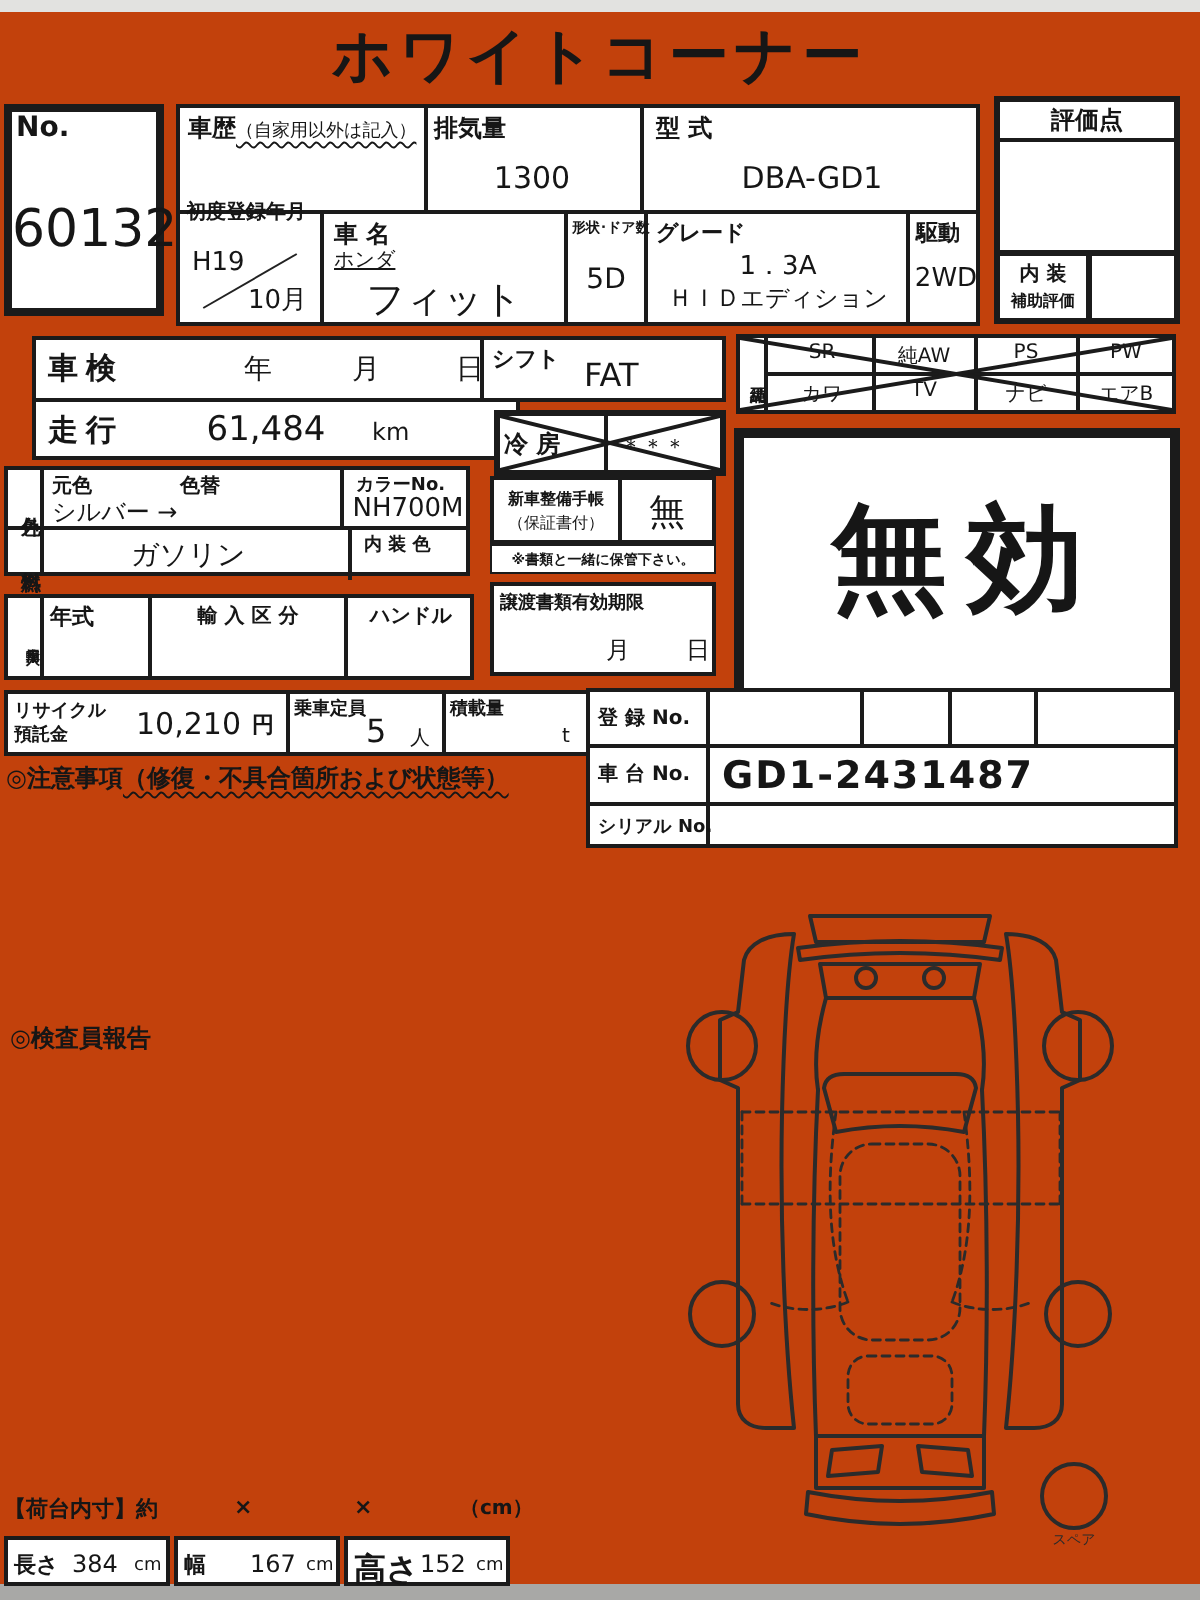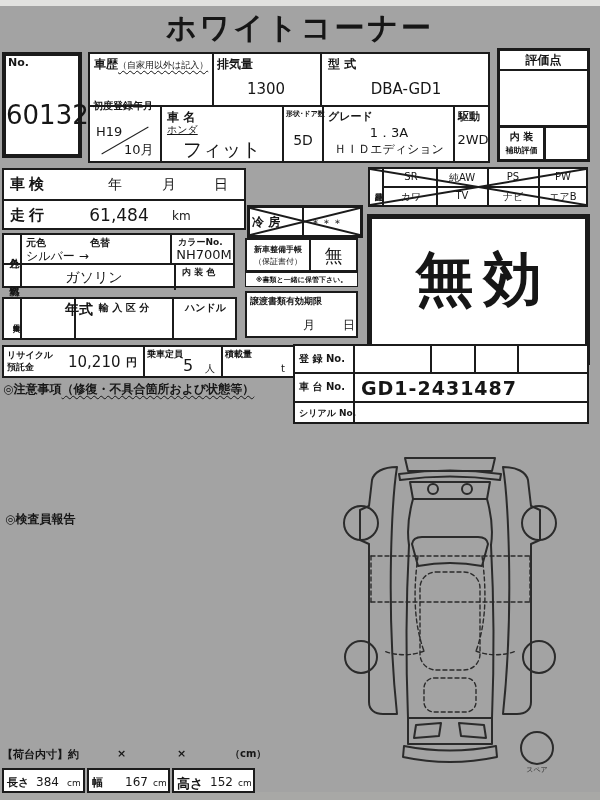--- a/index.html
+++ b/index.html
@@ -1,16 +1,16 @@
 <!DOCTYPE html>
 <html><head>
 <meta charset="utf-8">
 <style>
   html,body{margin:0;padding:0;background:#e9e9e9;}
-  .sheet{position:relative;width:600px;height:800px;background:#a3a3a3;overflow:hidden;
+  .sheet{position:relative;width:600px;height:800px;background:#c2410c;overflow:hidden;
          font-family:"DejaVu Sans","Liberation Sans",sans-serif;color:#161616;}
   .abs{position:absolute;box-sizing:border-box;}
   .box{position:absolute;border:2px solid #1b1b1b;background:#fff;box-sizing:border-box;}
   .t{position:absolute;white-space:nowrap;box-sizing:border-box;}
   .b{font-weight:700;}
   .vtext{writing-mode:vertical-rl;text-orientation:upright;line-height:1;letter-spacing:0;}
   .wavy{text-decoration:underline wavy 1px;text-underline-offset:2px;}
   .cross{position:absolute;inset:0;width:100%;height:100%;}
   .cellline{position:absolute;background:#1b1b1b;}
   svg text{font-family:"DejaVu Sans","Liberation Sans",sans-serif;}
@@ -19,21 +19,21 @@
 <body>
 
 <div class="sheet">
 
   <div class="abs" style="left:0;top:0;width:600px;height:6px;background:#e2e2e0;"></div>
   <div class="abs" style="left:0;top:792px;width:600px;height:8px;background:#a8a8a6;"></div>
 
   <div class="t b" style="left:0;top:8px;width:600px;text-align:center;font-size:30px;letter-spacing:3px;">ホワイトコーナー</div>
 
   <div class="box" style="left:2px;top:52px;width:80px;height:106px;border-width:4px;">
-    <div class="t b" style="left:2px;top:0;font-size:11px;">No.</div>
+    <div class="t b" style="left:2px;top:0;font-size:14px;">No.</div>
     <div class="t" style="left:0;top:44px;width:100%;text-align:center;font-size:26px;">60132</div>
   </div>
 
   <div class="box" style="left:88px;top:52px;width:402px;height:111px;">
 
     <div class="cellline" style="left:0;top:51px;width:100%;height:2px;"></div>
 
     <div class="cellline" style="left:122px;top:0;width:2px;height:51px;"></div>
     <div class="cellline" style="left:230px;top:0;width:2px;height:51px;"></div>
 
@@ -75,31 +75,35 @@
   <div class="box" style="left:497px;top:48px;width:93px;height:114px;border-width:3px;">
     <div class="t b" style="left:0;top:1px;width:100%;text-align:center;font-size:12px;">評価点</div>
     <div class="cellline" style="left:0;top:18px;width:100%;height:2px;"></div>
     <div class="abs" style="left:0;bottom:0;width:46px;height:34px;border-top:3px solid #1b1b1b;border-right:3px solid #1b1b1b;">
       <div class="t b" style="left:0;top:2px;width:100%;text-align:center;font-size:10px;">内 装</div>
       <div class="t b" style="left:0;top:17px;width:100%;text-align:center;font-size:8px;">補助評価</div>
     </div>
     <div class="abs" style="left:46px;bottom:0;width:44px;height:34px;border-top:3px solid #1b1b1b;"></div>
   </div>
 
-  <div class="box" style="left:2px;top:168px;width:244px;height:62px;">
+  <div class="box" style="left:16px;top:168px;width:244px;height:62px;">
     <div class="cellline" style="left:0;top:29px;width:100%;height:2px;"></div>
     <div class="t b" style="left:6px;top:5px;font-size:15px;letter-spacing:4px;">車検</div>
     <div class="t" style="left:104px;top:6px;font-size:14px;">年</div>
     <div class="t" style="left:158px;top:6px;font-size:14px;">月</div>
     <div class="t" style="left:210px;top:6px;font-size:14px;">日</div>
     <div class="t b" style="left:6px;top:36px;font-size:15px;letter-spacing:4px;">走行</div>
     <div class="t" style="left:70px;top:35px;width:90px;text-align:center;font-size:17px;">61,484</div>
     <div class="t" style="left:168px;top:39px;font-size:12px;">km</div>
   </div>
 
+  <div class="box" style="left:240px;top:168px;width:123px;height:33px;">
+    <div class="t b" style="left:4px;top:2px;font-size:11px;">シフト</div>
+    <div class="t" style="left:50px;top:8px;font-size:16px;">FAT</div>
+  </div>
 
   <div class="box" style="left:247px;top:205px;width:116px;height:33px;border-width:3px;">
     <div class="cellline" style="left:52px;top:0;width:2px;height:100%;"></div>
     <div class="t b" style="left:2px;top:6px;font-size:12px;">冷 房</div>
     <div class="t" style="left:60px;top:8px;font-size:11px;">＊＊＊</div>
     <svg class="cross">
         <line x1="0" y1="0" x2="110" y2="27" stroke="#1b1b1b" stroke-width="2"></line>
         <line x1="0" y1="27" x2="110" y2="0" stroke="#1b1b1b" stroke-width="2"></line>
       </svg>
   </div>
@@ -158,21 +162,21 @@
     <div class="t b" style="left:3px;top:2px;font-size:9px;">譲渡書類有効期限</div>
     <div class="t" style="left:56px;top:24px;font-size:12px;">月</div>
     <div class="t" style="left:96px;top:24px;font-size:12px;">日</div>
   </div>
 
   <div class="box" style="left:2px;top:297px;width:235px;height:43px;">
     <div class="cellline" style="left:16px;top:0;width:2px;height:100%;"></div>
     <div class="abs vtext b" style="left:1px;top:2px;width:14px;height:36px;font-size:7px;text-align:center;">輸入車用</div>
     <div class="cellline" style="left:70px;top:0;width:2px;height:100%;"></div>
     <div class="cellline" style="left:168px;top:0;width:2px;height:100%;"></div>
-    <div class="t b" style="left:21px;top:2px;font-size:14px;margin-left:40px;">年式</div>
+    <div class="t b" style="left:21px;top:2px;font-size:11px;">年式</div>
     <div class="t b" style="left:72px;top:2px;width:96px;text-align:center;font-size:10px;">輸 入 区 分</div>
     <div class="t b" style="left:170px;top:2px;width:63px;text-align:center;font-size:10px;">ハンドル</div>
   </div>
 
   <div class="box" style="left:2px;top:345px;width:143px;height:33px;">
     <div class="t b" style="left:3px;top:2px;font-size:9px;">リサイクル</div>
     <div class="t b" style="left:3px;top:14px;font-size:9px;">預託金</div>
     <div class="t" style="left:64px;top:6px;font-size:15px;">10,210</div>
     <div class="t b" style="left:122px;top:8px;font-size:11px;">円</div>
   </div>
@@ -257,18 +261,18 @@
     <span class="t b" style="left:3px;top:5px;font-size:11px;">長さ</span>
     <span class="t" style="left:32px;top:5px;font-size:12px;">384</span>
     <span class="t" style="left:63px;top:8px;font-size:9px;">cm</span>
   </div>
   <div class="box" style="left:87px;top:768px;width:83px;height:25px;">
     <span class="t b" style="left:3px;top:5px;font-size:11px;">幅</span>
     <span class="t" style="left:36px;top:5px;font-size:12px;">167</span>
     <span class="t" style="left:64px;top:8px;font-size:9px;">cm</span>
   </div>
   <div class="box" style="left:172px;top:768px;width:83px;height:25px;">
-    <span class="t b" style="left:3px;top:5px;font-size:13px;">高さ</span>
+    <span class="t b" style="left:3px;top:5px;font-size:16px;">高さ</span>
     <span class="t" style="left:36px;top:5px;font-size:12px;">152</span>
     <span class="t" style="left:64px;top:8px;font-size:9px;">cm</span>
   </div>
 
 </div>
 
 </body></html>

